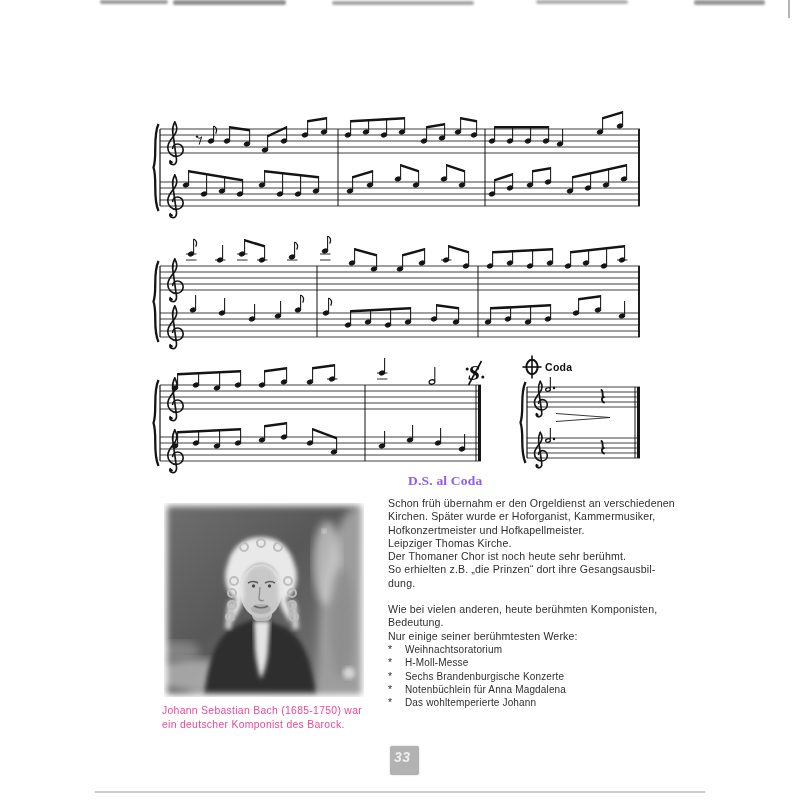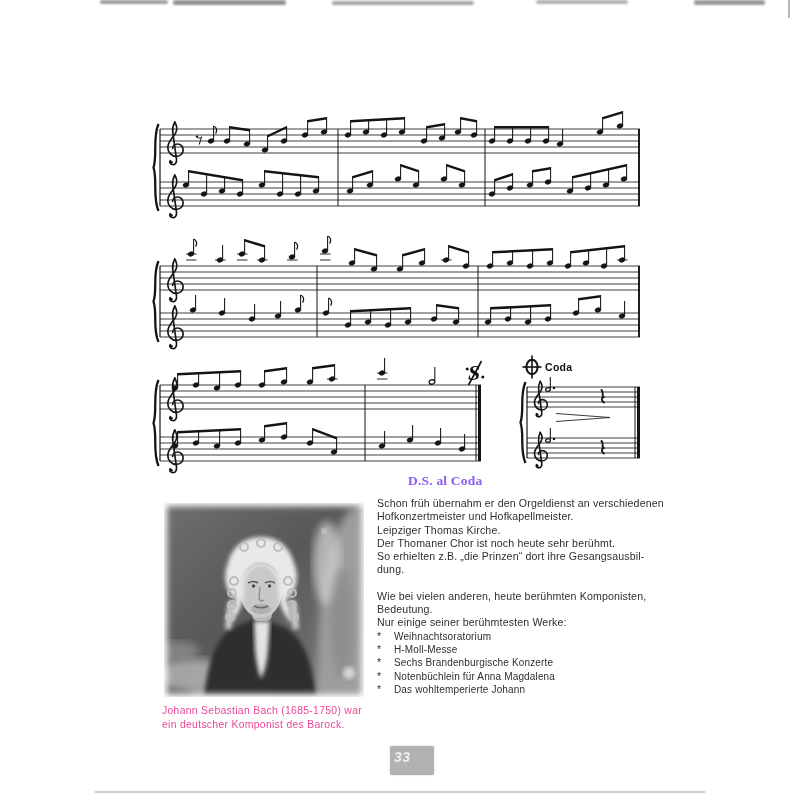--- a/index.html
+++ b/index.html
@@ -13,33 +13,33 @@
   
   #music-svg{position:absolute;left:0;top:0;}
   
   #segno{left:463px;top:359px;width:24px;height:28px;}
   #coda-mark{left:521px;top:354px;width:110px;height:26px;display:flex;align-items:center;}
   #coda-label{font-weight:bold;font-size:10.5px;color:#111;margin-left:2px;letter-spacing:0.3px;}
   
   #ds-al-coda{left:408px;top:473px;font-family:"Liberation Serif", serif;
               font-weight:bold;font-size:13.5px;color:#8b5cf6;letter-spacing:0.2px;}
   
-  #article{left:377px;top:497px;width:290px;color:#2e2e2e;}
+  #article{left:388px;top:497px;width:290px;color:#2e2e2e;}
   .tline{font-size:10.6px;line-height:13.3px;letter-spacing:0.15px;white-space:nowrap;}
   .pgap{height:13px;}
   .bullet-row{display:flex;}
   .bullet-marker{width:17px;font-size:10.6px;line-height:13.3px;}
   .bullet-text{font-size:10px;line-height:13.3px;white-space:nowrap;letter-spacing:0.15px;text-align:center;}
   
   #portrait{left:164px;top:503px;width:200px;height:194px;}
   
   #caption{left:162px;top:704px;width:220px;color:#ec4899;}
   .cline{font-size:10.4px;line-height:13.5px;letter-spacing:0.3px;white-space:nowrap;}
   
-  #page-badge{left:390px;top:746px;width:44px;height:29px;background:#b2b2b2;
+  #page-badge{left:390px;top:746px;width:29px;height:29px;background:#b2b2b2;
               border-radius:2px;box-shadow:0 0 2px #c9c9c9;}
   #page-num{color:#eeeeee;font-weight:bold;font-style:italic;font-size:14px;
             padding:3px 0 0 4px;letter-spacing:0.5px;}
 </style>
 </head>
 <body>
 
 <div class="streak" style="left:100px;top:0;width:68px;height:4px;"></div>
 <div class="streak" style="left:173px;top:0;width:113px;height:5px;background:#909090;"></div>
 <div class="streak" style="left:332px;top:1px;width:142px;height:4px;background:#a5a5a5;"></div>
@@ -522,20 +522,21 @@
 <div id="caption" class="abs">
   <div>
       <div class="cline">Johann Sebastian Bach (1685-1750) war</div>
       <div class="cline">ein deutscher Komponist des Barock.</div>
     </div>
 </div>
 
 <div id="article" class="abs">
   <div>
       <div class="tline">Schon früh übernahm er den Orgeldienst an verschiedenen</div>
+      <div class="tline">Kirchen. Später wurde er Hoforganist, Kammermusiker,</div>
       <div class="tline">Hofkonzertmeister und Hofkapellmeister.</div>
       <div class="tline">Leipziger Thomas Kirche.</div>
       <div class="tline">Der Thomaner Chor ist noch heute sehr berühmt.</div>
       <div class="tline">So erhielten z.B. „die Prinzen“ dort ihre Gesangsausbil-</div>
       <div class="tline">dung.</div>
     </div>
   <div class="pgap"></div>
   <div>
       <div class="tline">Wie bei vielen anderen, heute berühmten Komponisten,</div>
       <div class="tline">Bedeutung.</div>

